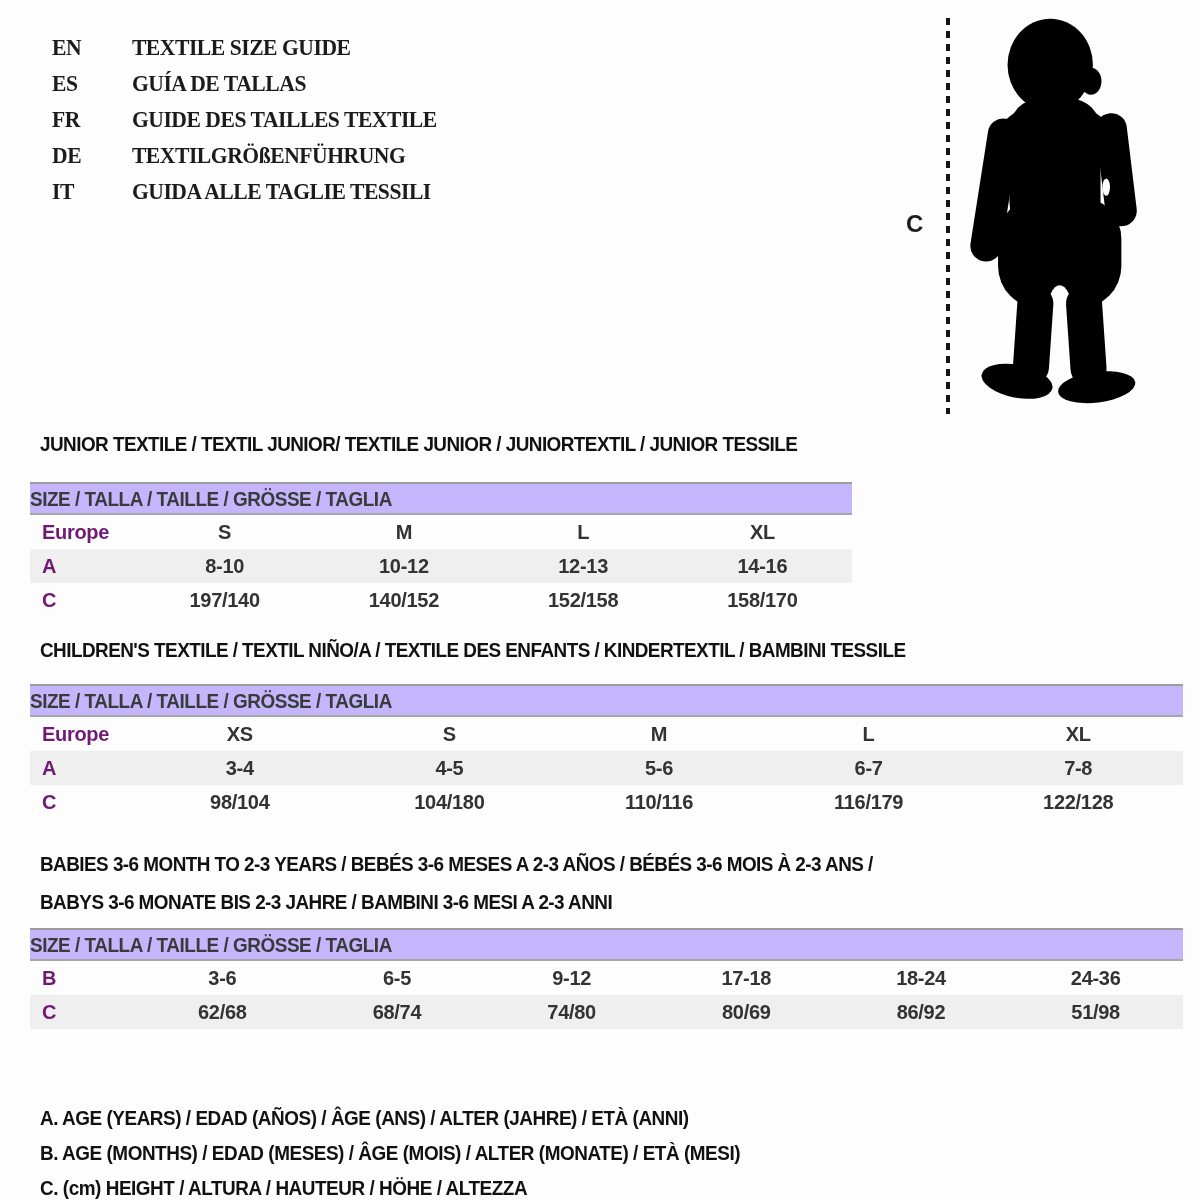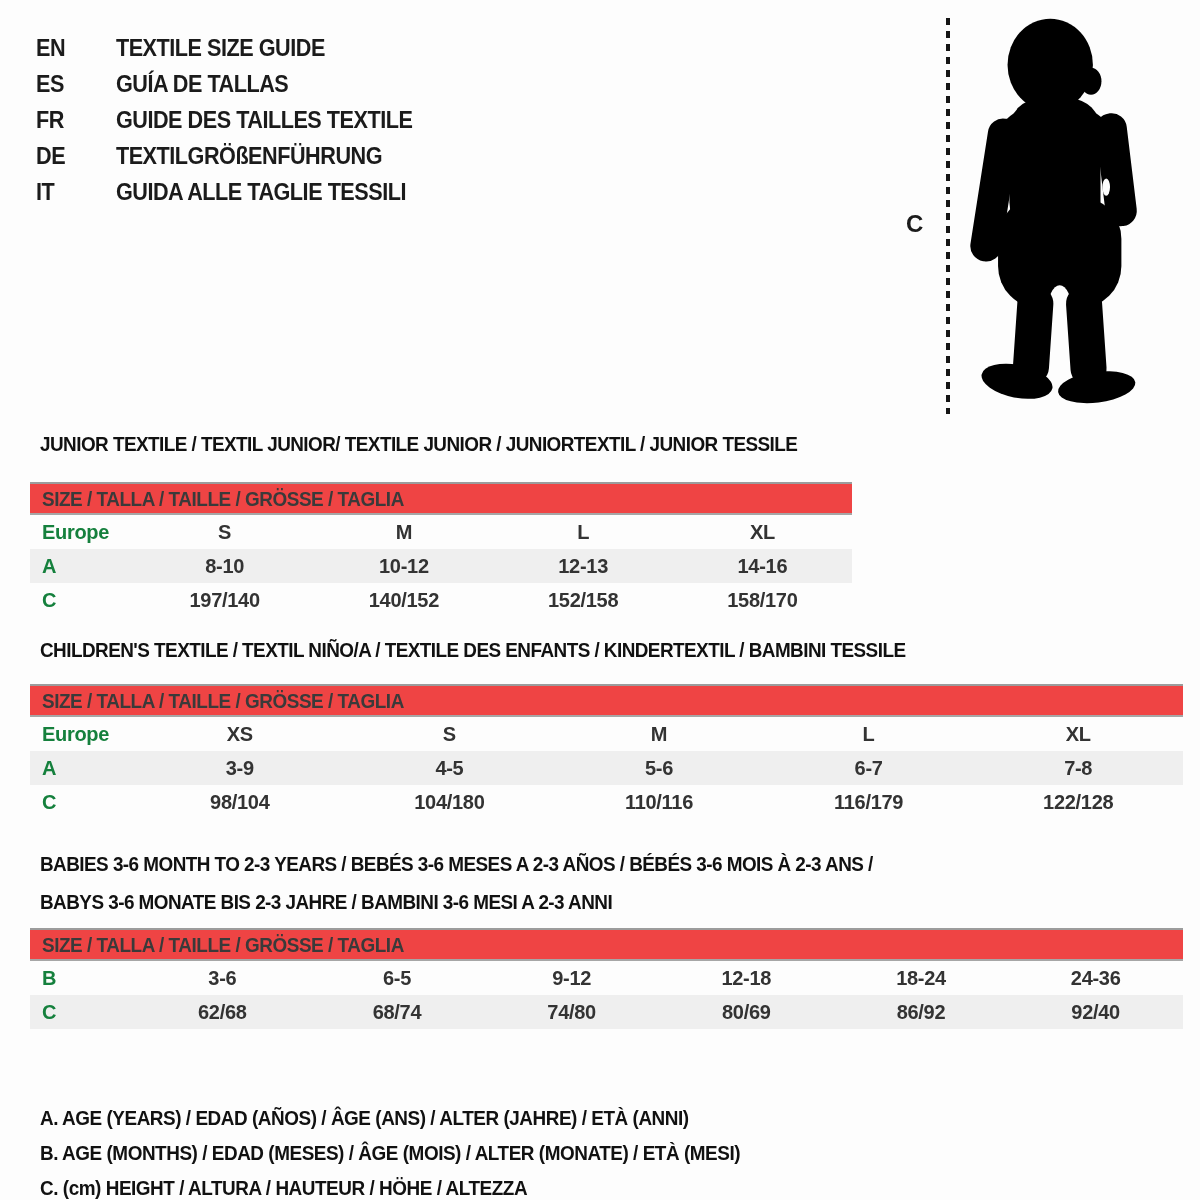--- a/index.html
+++ b/index.html
@@ -7,21 +7,21 @@
   body {
     position:relative; overflow:hidden;
     background:#fdfdfd;
     font-family:"Liberation Sans", sans-serif;
     color:#1b1b1b;
     -webkit-font-smoothing:antialiased;
   }
   .abs { position:absolute; }
 
   
-  .lang-block { left:36px; top:30px; }
+  .lang-block { left:52px; top:30px;font-family:Liberation Serif, serif; }
   .lang-row { display:flex; line-height:36px; font-size:23px; font-weight:700;
               letter-spacing:-0.5px; transform:scaleX(0.94); transform-origin:0 0; white-space:nowrap; }
   .lang-code { width:85px; }
 
   
   .measure-line { left:946px; top:18px; width:4px; height:396px;
     background:repeating-linear-gradient(to bottom, #151515 0 7px, transparent 7px 13px); }
   .measure-label { left:906px; top:210px; font-size:24px; font-weight:700; }
   .silhouette { left:962px; top:12px; }
 
@@ -30,29 +30,29 @@
                transform:scaleX(0.9); transform-origin:0 0; color:#111; }
   .junior-title   { left:40px; top:432px; }
   .children-title { left:40px; top:638px; }
   .babies-title   { left:40px; top:845px; white-space:pre-line; line-height:38px; }
 
   
   .tbl-wrap { left:30px; }
   .junior-tbl   { top:482px; width:822px; }
   .children-tbl { top:684px; width:1153px; }
   .babies-tbl   { top:928px; width:1153px; }
-  .size-bar { height:33px; line-height:29px; background:#ef4444;
+  .size-bar { height:33px; line-height:29px; background:#c4b5fd;
               border-top:2px solid #9c9c9c; border-bottom:2px solid #a6a6a6;
-              padding-left:12px; overflow:hidden; }
+              overflow:hidden; }
   .size-bar .cond { display:inline-block; font-size:21px; font-weight:700; color:#3a3a3a;
                     letter-spacing:-0.5px; transform:scaleX(0.9); transform-origin:0 50%; white-space:nowrap; }
   table.size-table { width:100%; border-collapse:collapse; table-layout:fixed; }
   table.size-table td { height:34px; text-align:center; font-size:20px; font-weight:700;
                         color:#333; letter-spacing:-0.3px; vertical-align:middle; }
-  table.size-table td.lbl { text-align:left; padding-left:12px; color:#15803d; }
+  table.size-table td.lbl { text-align:left; padding-left:12px; color:#701a75; }
   tr.shaded { background:#efefef; }
   col.col-label { width:105px; }
 
   
   .legend { left:40px; top:1100px; }
   .legend-line { font-size:21px; font-weight:700; letter-spacing:-0.5px; line-height:35px;
                  white-space:nowrap; transform:scaleX(0.9); transform-origin:0 0; color:#111; }
 </style>
 </head>
 <body>
@@ -157,21 +157,21 @@
         <tr>
       <td class="lbl">Europe</td>
       <td>XS</td>
       <td>S</td>
       <td>M</td>
       <td>L</td>
       <td>XL</td>
     </tr>
     <tr class="shaded">
       <td class="lbl">A</td>
-      <td>3-9</td>
+      <td>3-4</td>
       <td>4-5</td>
       <td>5-6</td>
       <td>6-7</td>
       <td>7-8</td>
     </tr>
     <tr>
       <td class="lbl">C</td>
       <td>98/104</td>
       <td>104/180</td>
       <td>110/116</td>
@@ -197,32 +197,32 @@
         <col>
         <col>
         <col>
       </colgroup>
     <tbody>
         <tr>
       <td class="lbl">B</td>
       <td>3-6</td>
       <td>6-5</td>
       <td>9-12</td>
-      <td>12-18</td>
+      <td>17-18</td>
       <td>18-24</td>
       <td>24-36</td>
     </tr>
     <tr class="shaded">
       <td class="lbl">C</td>
       <td>62/68</td>
       <td>68/74</td>
       <td>74/80</td>
       <td>80/69</td>
       <td>86/92</td>
-      <td>92/40</td>
+      <td>51/98</td>
     </tr>
   </tbody>
     </table>
 </div>
 
 <div class="abs legend">
   <div class="legend-line">A. AGE (YEARS) / EDAD (AÑOS) / ÂGE (ANS) / ALTER (JAHRE) / ETÀ (ANNI)</div>
   <div class="legend-line">B. AGE (MONTHS) / EDAD (MESES) / ÂGE (MOIS) / ALTER (MONATE) / ETÀ (MESI)</div>
   <div class="legend-line">C. (cm) HEIGHT / ALTURA / HAUTEUR / HÖHE / ALTEZZA</div>
 </div>

